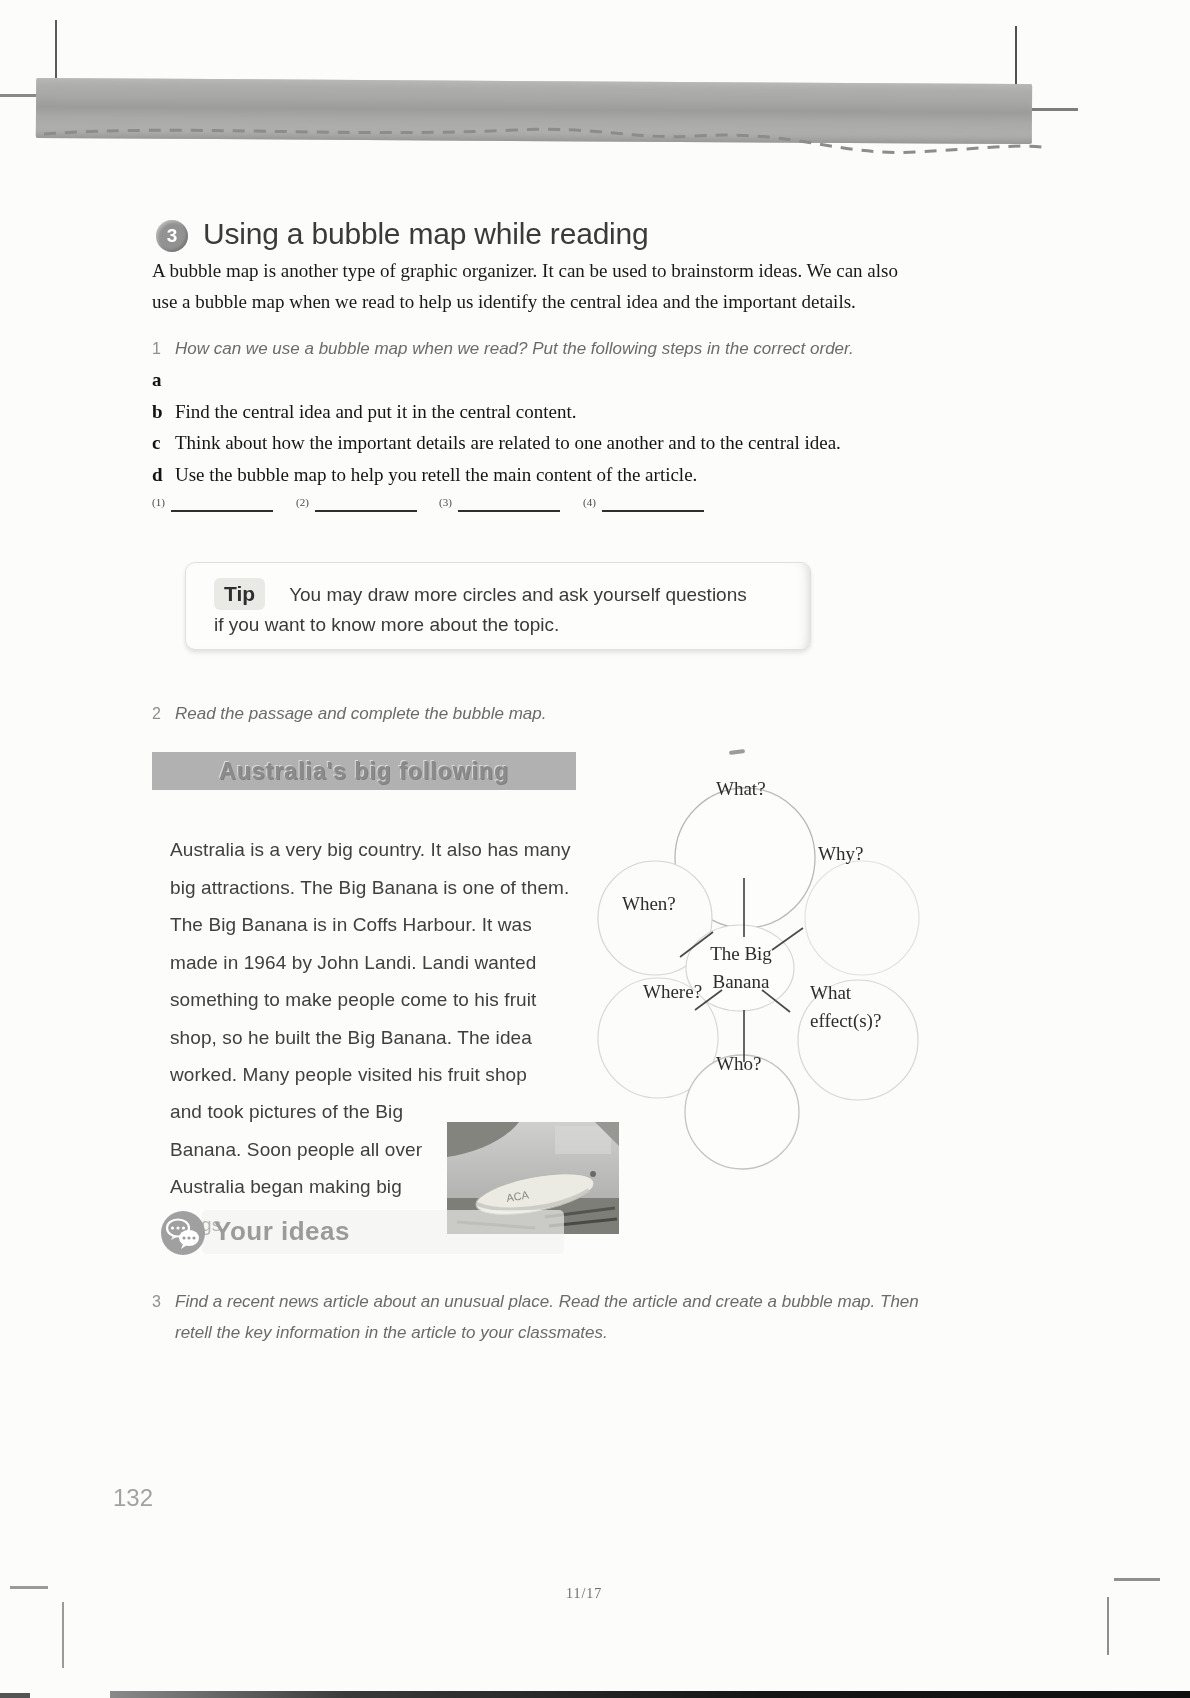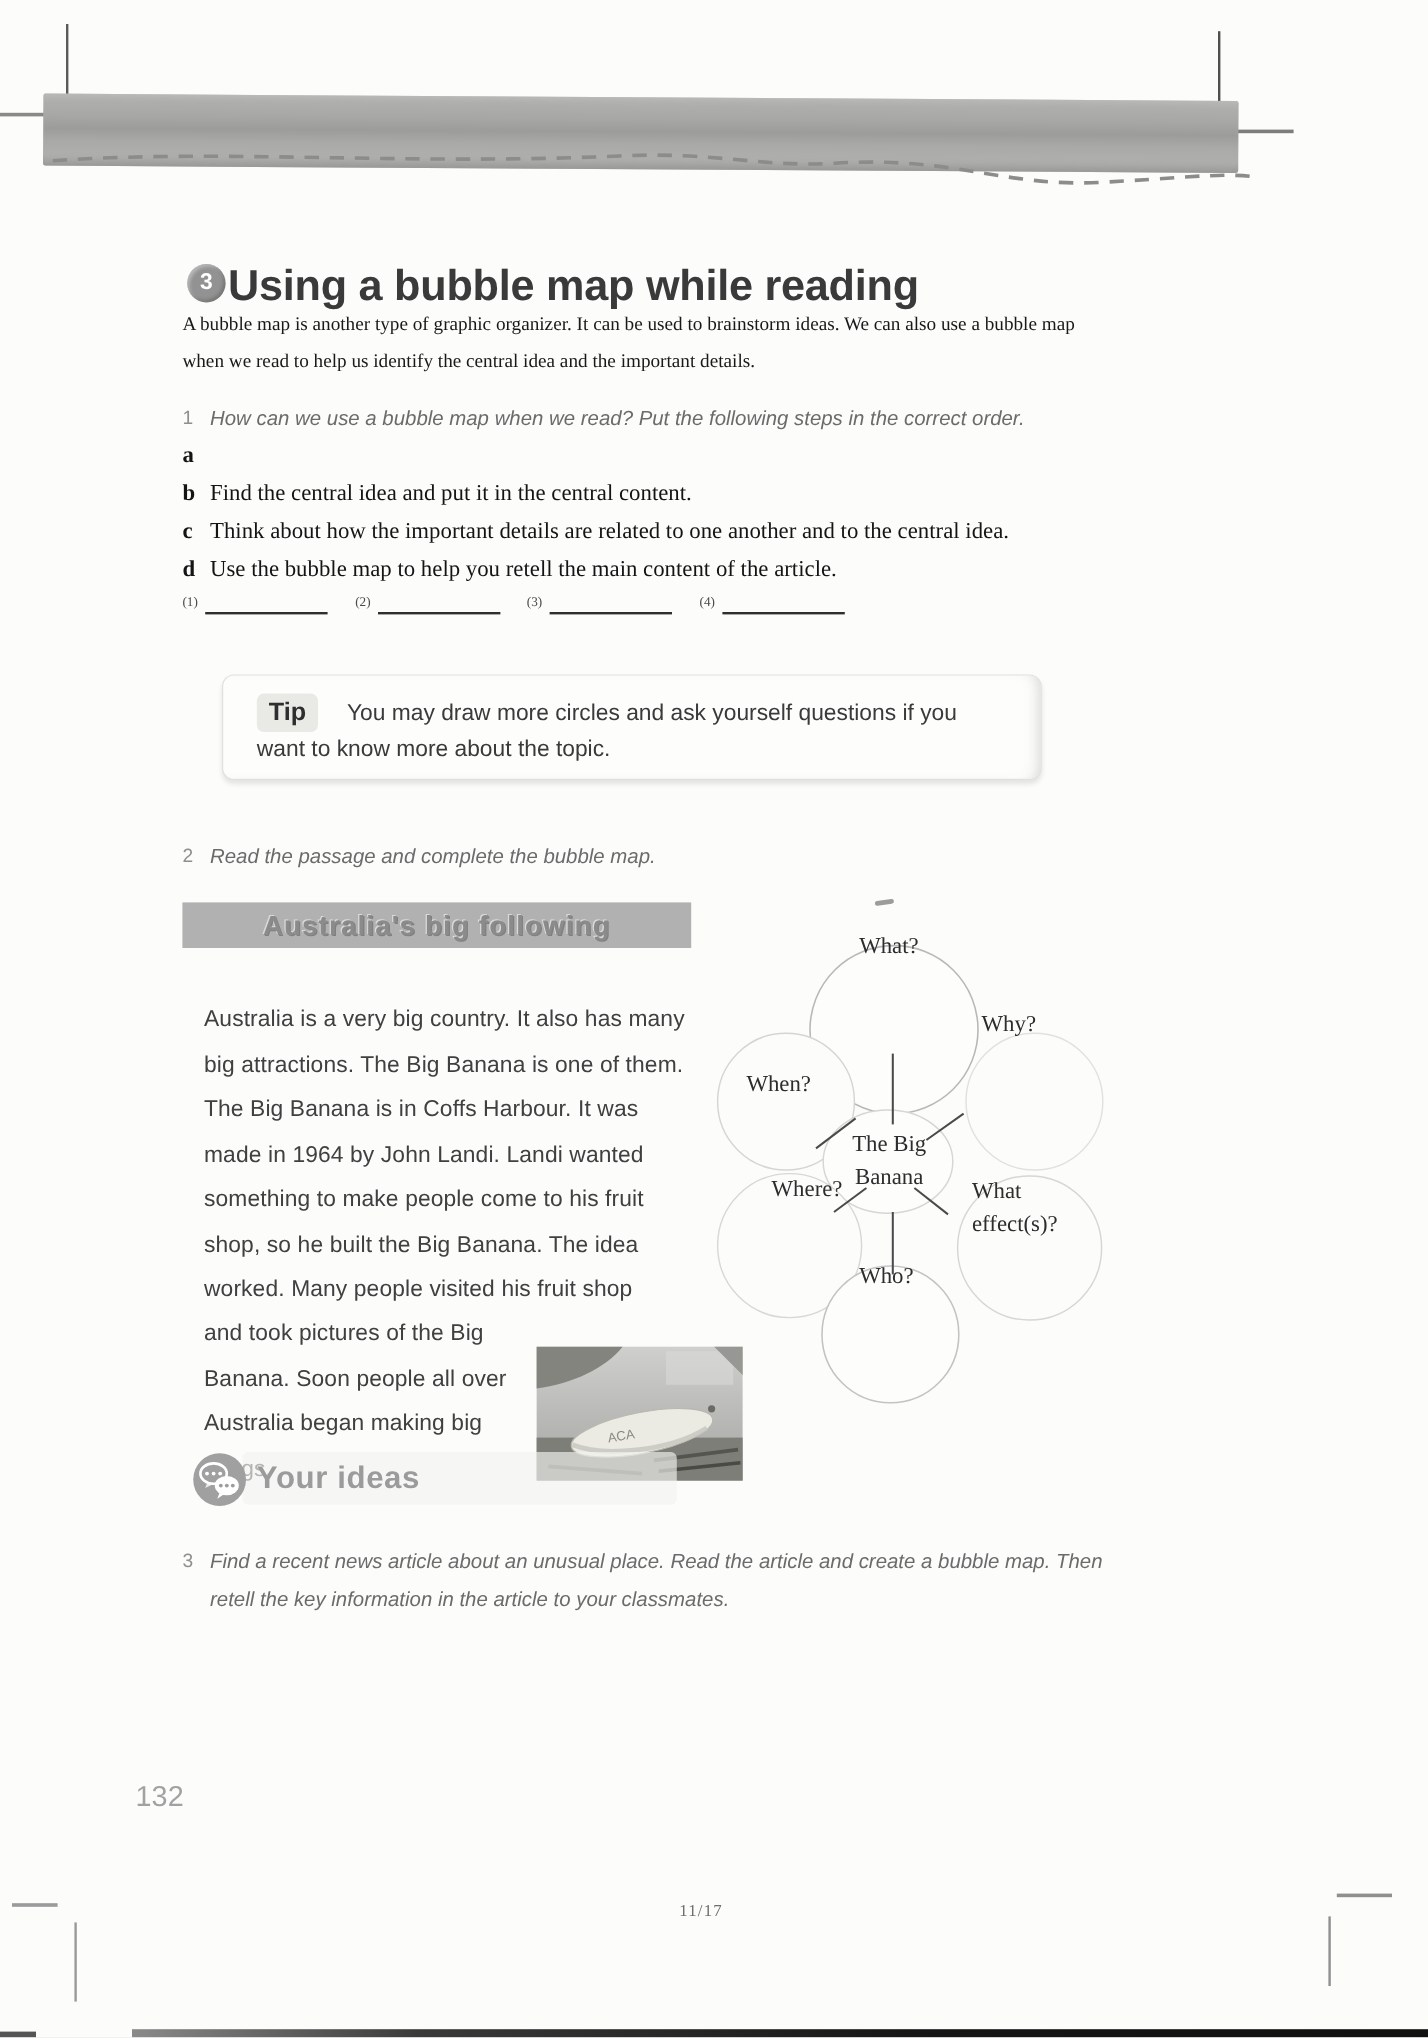--- a/index.html
+++ b/index.html
@@ -16,41 +16,41 @@
   .hmark{height:3px;background:#898989;}
   .artifact-dash{left:729px;top:750px;width:16px;height:4px;background:#9c9c9c;border-radius:2px;transform:rotate(-8deg);}
   .bottom-edge{left:110px;top:1691px;width:1080px;height:7px;
     background:linear-gradient(90deg,#8a8a8a 0%,#3a3a3a 22%,#161616 60%,#101010 100%);}
   .bottom-corner{left:0;top:1693px;width:30px;height:5px;background:#555;}
 
   
   .badge{left:156px;top:220px;width:32px;height:32px;border-radius:50%;background:#929292;
     color:#fff;font-weight:bold;font-size:19px;display:flex;align-items:center;justify-content:center;
     box-shadow:inset -2px -2px 3px rgba(0,0,0,.18), inset 2px 2px 3px rgba(255,255,255,.35);}
-  .title{left:190px;top:217px;font-size:36px;font-weight:bold;color:#3a3a3a;letter-spacing:-0.2px;}
-  .intro{left:152px;top:255px;width:752px;font-family:"Liberation Serif",serif;font-size:16px;
+  .title{left:203px;top:217px;font-size:30px;font-weight:normal;color:#3a3a3a;letter-spacing:-0.2px;}
+  .intro{left:152px;top:255px;width:752px;font-family:"Liberation Serif",serif;font-size:19px;
     line-height:31px;color:#191919;}
 
   
   .prompt{display:flex;color:#6b6b6b;font-size:17px;line-height:31px;}
   .prompt .num{flex:0 0 23px;color:#8f8f8f;font-size:16px;}
   .prompt .ptext{font-style:italic;}
 
   
   .steps{left:152px;top:364px;width:820px;}
   .step{display:flex;font-family:"Liberation Serif",serif;font-size:19px;line-height:31.5px;color:#141414;}
   .step .letter{flex:0 0 23px;font-weight:bold;}
 
   
   .blank{top:496px;height:22px;white-space:nowrap;}
   .blank .blabel{font-family:"Liberation Serif",serif;font-size:11px;color:#4a4a4a;vertical-align:top;}
   .blank .bline{display:inline-block;width:102px;height:14px;border-bottom:2px solid #2f2f2f;margin-left:6px;}
 
   
-  .tipbox{left:185px;top:562px;width:683px;height:88px;background:#fdfdfc;border:1px solid #e0e0dd;
+  .tipbox{left:185px;top:562px;width:626px;height:88px;background:#fdfdfc;border:1px solid #e0e0dd;
     border-radius:10px;box-shadow:0 3px 4px rgba(0,0,0,.10), inset -10px 0 12px -10px rgba(120,120,120,.35);
     padding:15px 58px 0 28px;box-sizing:border-box;font-size:19px;line-height:30px;color:#3a3a3a;}
   .tip-label{display:inline-block;background:#e9e9e6;border-radius:6px;padding:5px 10px;margin-right:24px;
     font-weight:bold;font-size:21px;color:#2e2e2e;line-height:22px;}
 
   
   .passage-bar{left:152px;top:752px;width:424px;height:38px;background:#b1b1b1;display:flex;
     align-items:center;justify-content:center;}
   .passage-bar span{font-weight:bold;font-size:23px;letter-spacing:1px;color:#8b8b8b;
     text-shadow:1px 1px 0 rgba(88,88,88,.55), -1px -1px 0 rgba(232,232,232,.75);}

